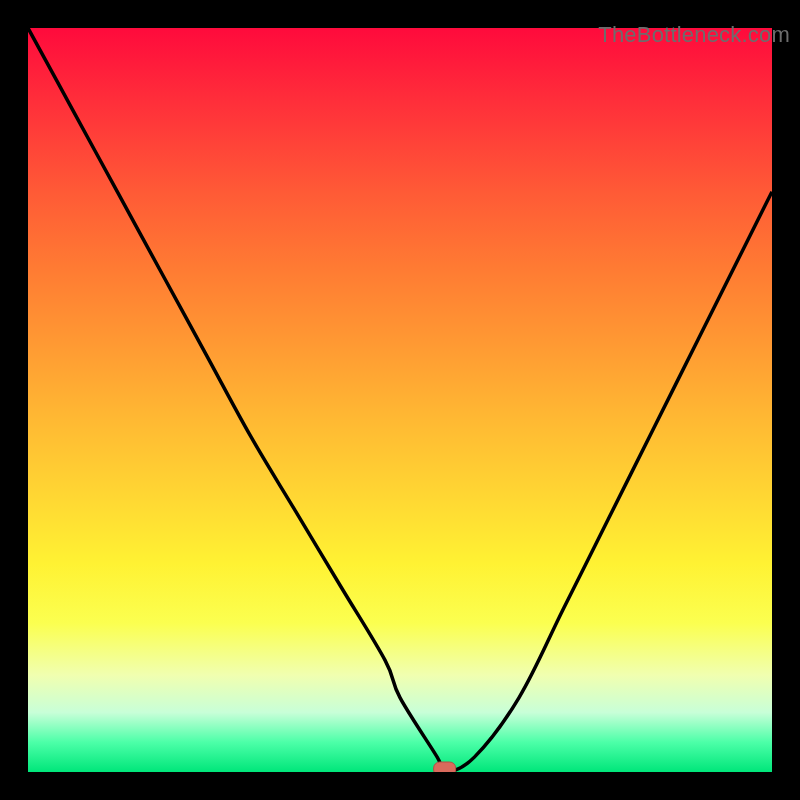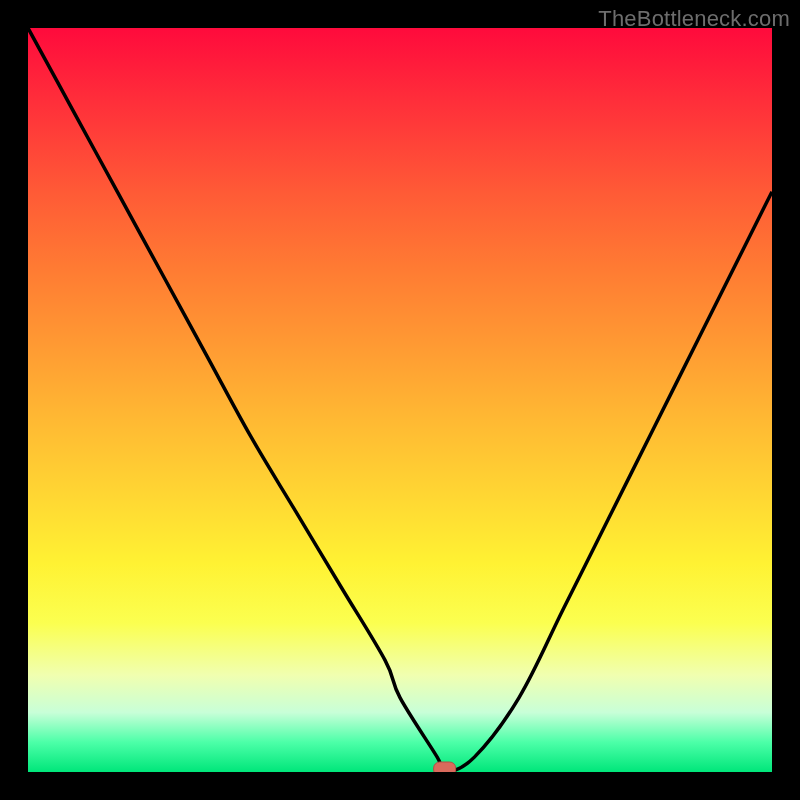--- a/index.html
+++ b/index.html
@@ -33,21 +33,21 @@
       #ffd433 62%,
       #fff233 72%,
       #fbff50 80%,
       #f0ffb0 87%,
       #c8ffd8 92%,
       #4cffa8 96%,
       #00e67a 100%);
   }
   .watermark {
     position: absolute;
-    top: 6px;
+    top: 22px;
     right: 10px;
     color: #6d6d6d;
     font-size: 22px;
     font-weight: 500;
     letter-spacing: 0.2px;
     user-select: none;
   }
   svg {
     position: absolute;
     left: 0;

